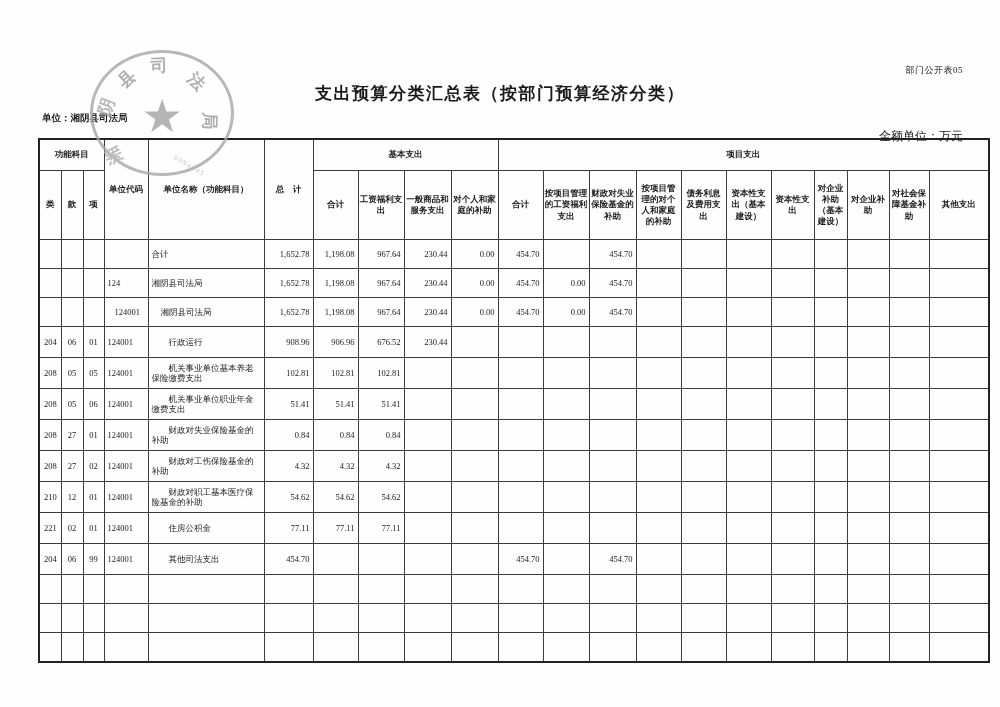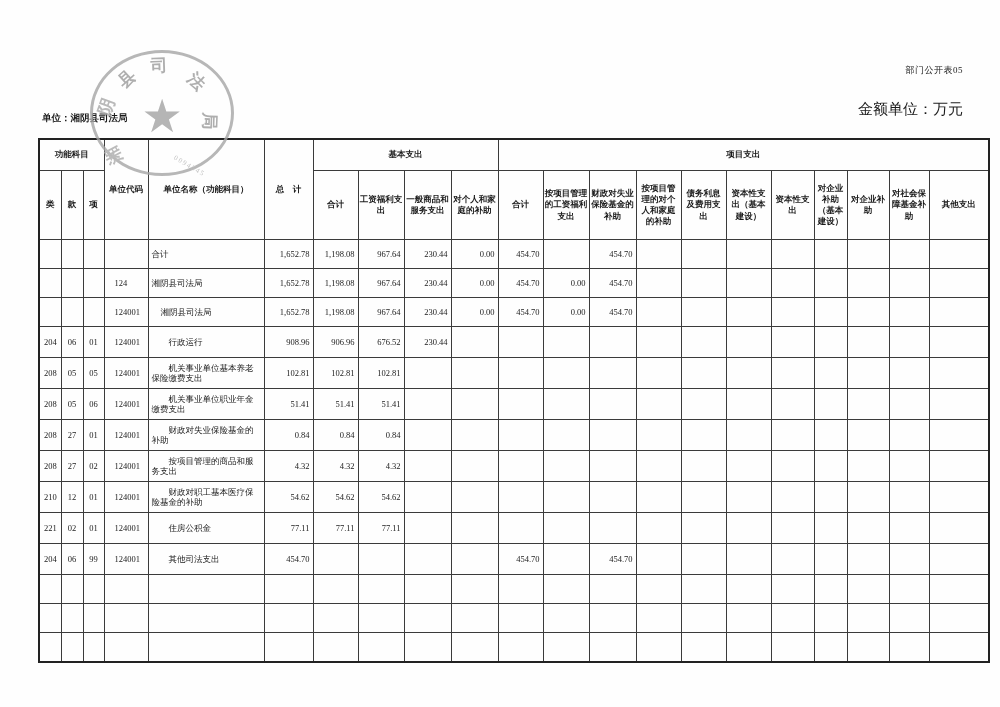--- a/index.html
+++ b/index.html
@@ -5,33 +5,33 @@
   html,body{margin:0;padding:0;background:#e8e8e8;}
   .page{
     position:relative;width:1000px;height:707px;background:#fefefe;
     font-family:"Liberation Serif","DejaVu Serif",serif;color:#1a1a1a;
     overflow:hidden;margin:0 auto;
   }
   .doc-code{position:absolute;top:64px;right:37px;font-size:9px;letter-spacing:.5px;margin-left:35px;}
   .title{position:absolute;top:82px;left:0;width:100%;text-align:center;
     font-size:17px;font-weight:bold;letter-spacing:1.5px;}
   .unit-line{position:absolute;top:112px;left:42px;font-size:9.5px;font-weight:bold;text-align:right;}
-  .amount-unit{position:absolute;top:100px;right:37px;font-size:15px;}
+  .amount-unit{position:absolute;top:128px;right:37px;font-size:12px;}
 
   table.budget{position:absolute;left:38px;top:138px;width:950px;
     border-collapse:collapse;table-layout:fixed;border:2px solid #222;}
   .budget th,.budget td{border:1px solid #3b3b3b;padding:0;overflow:hidden;
     vertical-align:middle;word-break:break-all;}
   .budget thead th{font-weight:bold;text-align:center;font-size:8.5px;line-height:1.3;padding:1px;margin-left:40px;}
   .hrow-a th{height:28px;}
   .hrow-b th{height:66px;}
   .budget tbody td{height:28px;font-size:8.5px;line-height:1.2;}
   td.num{text-align:right;padding-right:3px;}
   td.ccode{text-align:center;}
-  td.code{text-align:left;padding-left:10px;}
+  td.code{text-align:left;padding-left:3px;}
   td.code.indent{padding-left:10px;}
   td.name{text-align:left;padding-left:3px;}
   td.name.indent{padding-left:12px;}
   td.name.func{padding:1px 3px 1px 3px;text-indent:2em;margin-left:40px;}
 
   
   .seal{position:absolute;left:90px;top:50px;width:144px;height:126px;
     opacity:.8;pointer-events:none;z-index:6;}
   .seal-ring{position:absolute;left:0;top:0;right:0;bottom:0;
     border:3px solid #a6a6a6;border-radius:50%;}
@@ -47,20 +47,21 @@
   .sc5{left:110px;top:62px;transform:rotate(92deg);}
   .seal-serial{position:absolute;left:82px;top:112px;transform:rotate(30deg);
     font-size:7px;color:#b5b5b5;letter-spacing:1.5px;white-space:nowrap;}
 </style>
 </head>
 <body>
 
 <div class="page">
 
   <div class="doc-code">部门公开表05</div>
+  <div class="title">支出预算分类汇总表（按部门预算经济分类）</div>
   <div class="unit-line">单位：湘阴县司法局</div>
   <div class="amount-unit">金额单位：万元</div>
 
   <table class="budget">
     <colgroup id="colgrp">
         <col style="width: 22px;">
         <col style="width: 22px;">
         <col style="width: 21px;">
         <col style="width: 44px;">
         <col style="width: 116px;">
@@ -271,21 +272,21 @@
           <td class="num"></td>
           <td class="num"></td>
           <td class="num"></td>
           <td class="num"></td>
         </tr>
         <tr>
           <td class="ccode">208</td>
           <td class="ccode">27</td>
           <td class="ccode">02</td>
           <td class="code">124001</td>
-          <td class="name func">按项目管理的商品和服务支出</td>
+          <td class="name func">财政对工伤保险基金的补助</td>
           <td class="num">4.32</td>
           <td class="num">4.32</td>
           <td class="num">4.32</td>
           <td class="num"></td>
           <td class="num"></td>
           <td class="num"></td>
           <td class="num"></td>
           <td class="num"></td>
           <td class="num"></td>
           <td class="num"></td>

